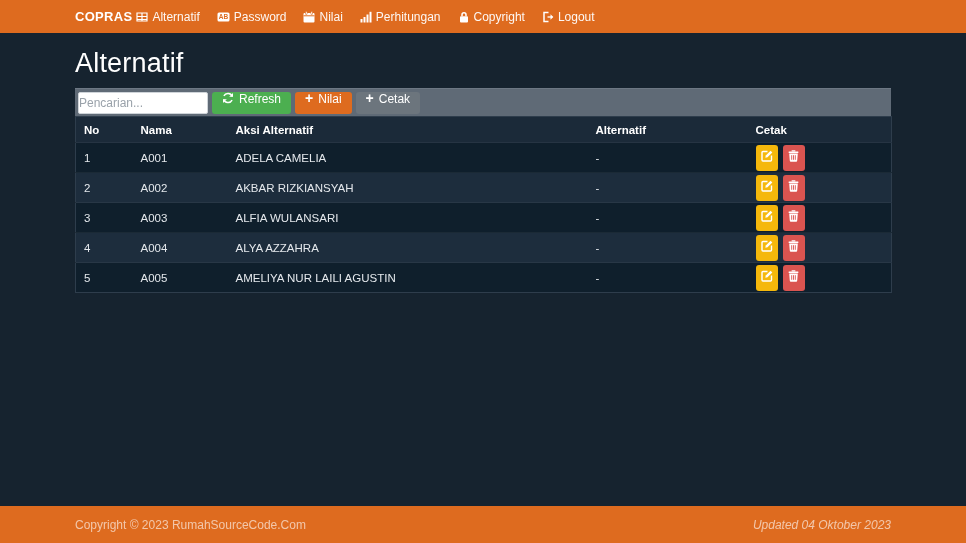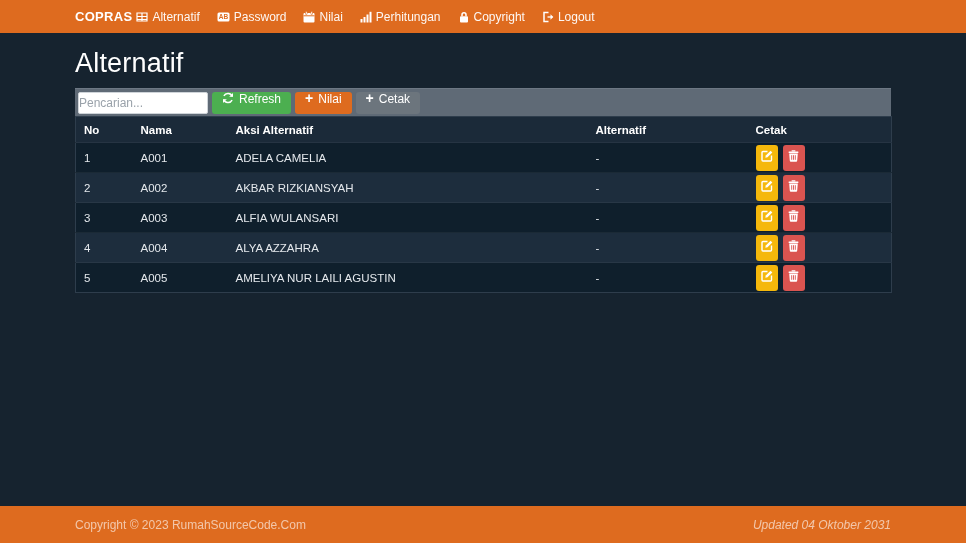--- a/index.html
+++ b/index.html
@@ -406,15 +406,15 @@
       </td>
     </tr>
   </tbody>
   </table>
 
 </div>
 
 <div class="footer">
   <div class="container">
     <span class="footer-copy">Copyright © 2023 RumahSourceCode.Com</span>
-    <span class="footer-updated">Updated 04 Oktober 2031</span>
+    <span class="footer-updated">Updated 04 Oktober 2023</span>
   </div>
 </div>
 
 </body></html>

